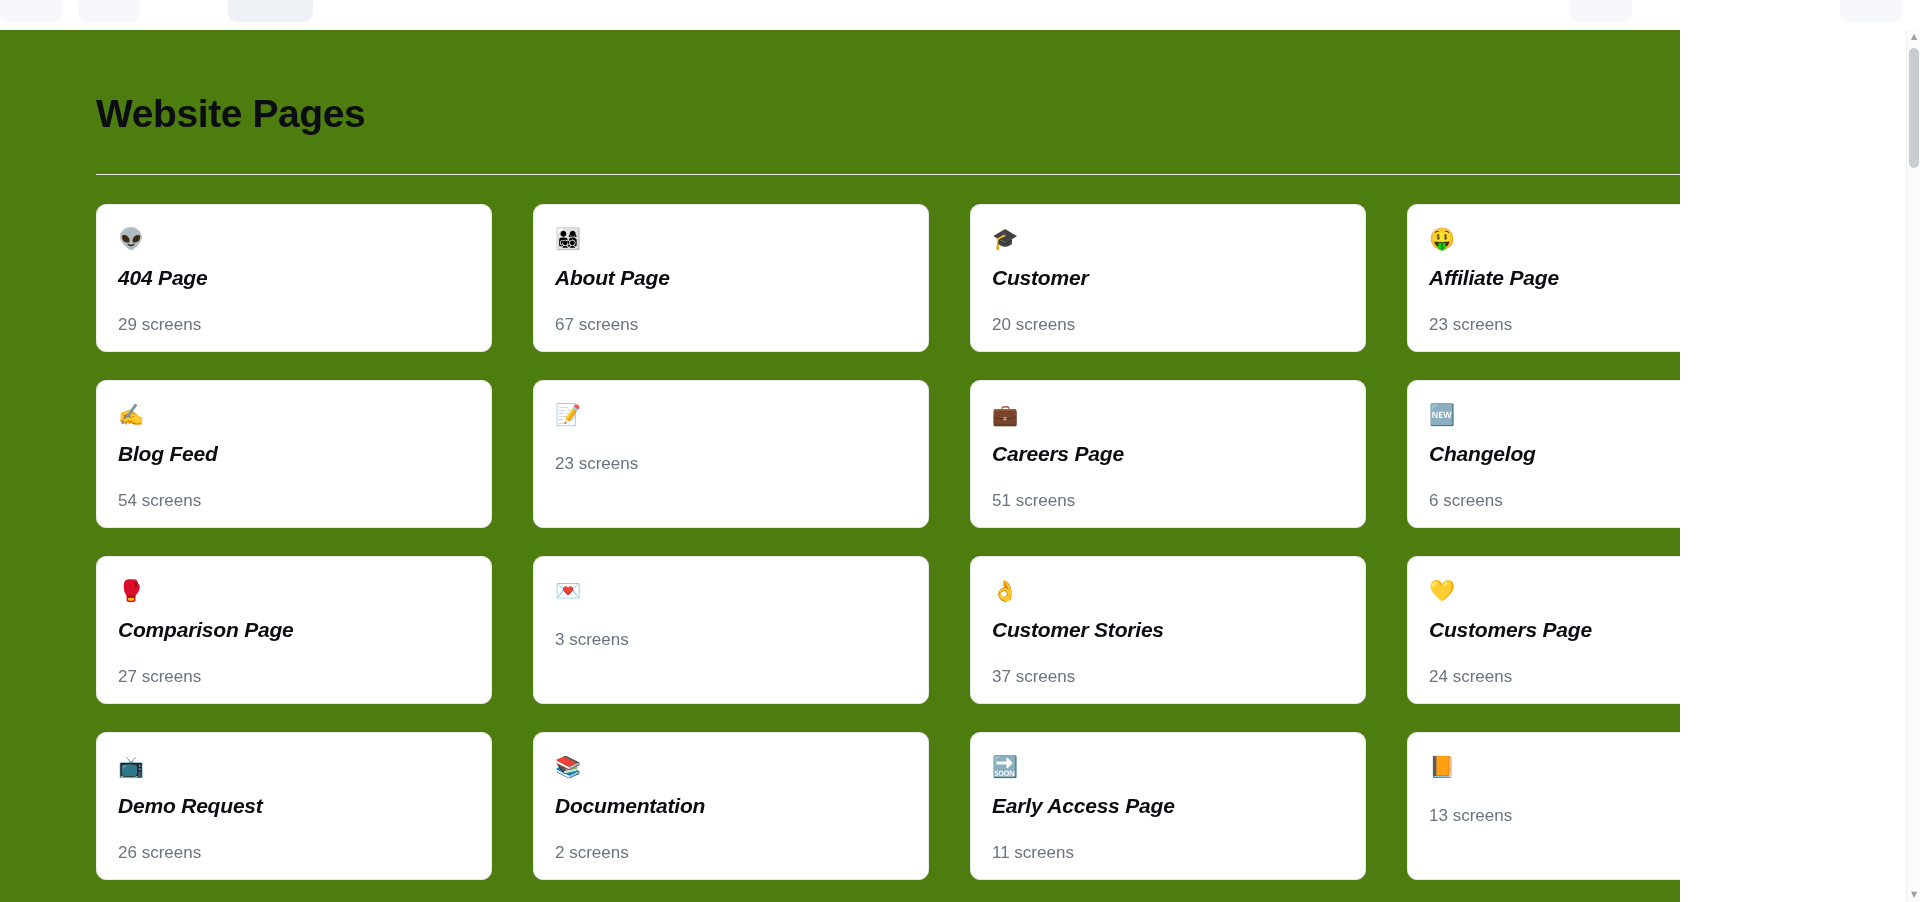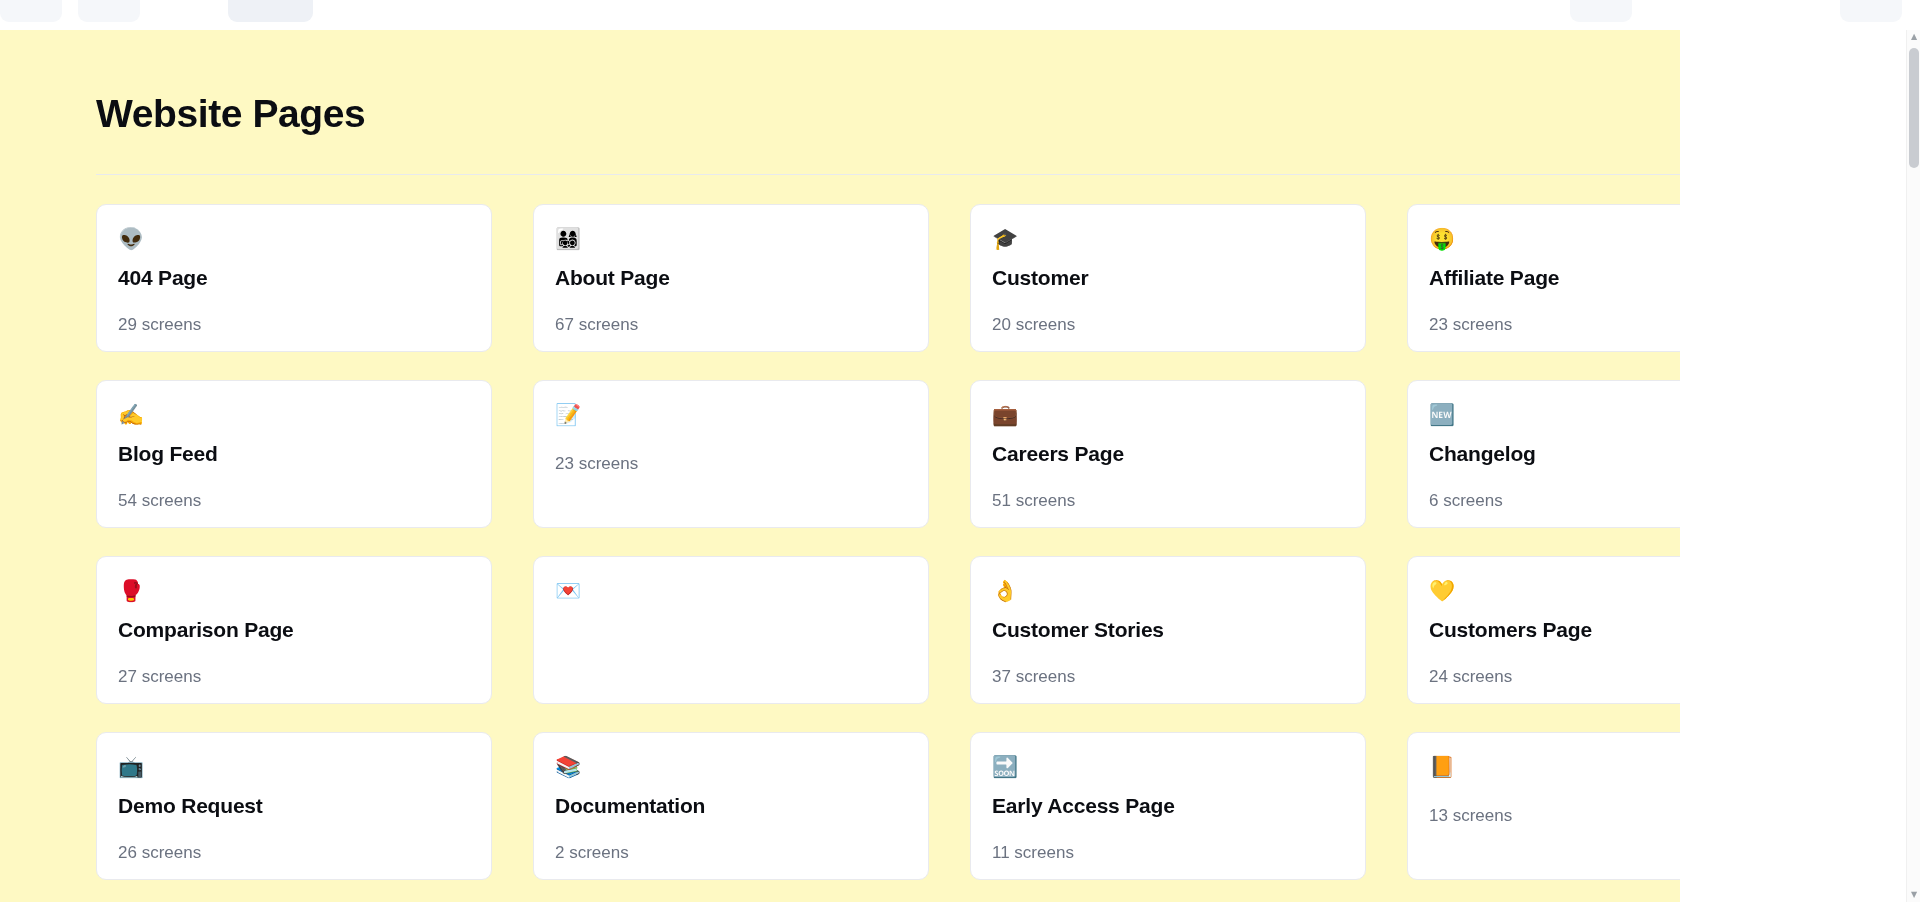--- a/index.html
+++ b/index.html
@@ -34,21 +34,21 @@
     border-radius: 9px;
   }
   .chrome-pill.shade { background: #eef1f6; }
 
   
   #viewport {
     position: absolute;
     top: 30px; left: 0;
     width: 1680px;
     height: 872px;
-    background: #fef9c3;
+    background: #4d7c0f;
     overflow: hidden;
   }
 
   #content {
     padding: 0 96px;
   }
 
   
   #page-title {
     font-size: 39px;
@@ -93,20 +93,21 @@
   }
 
   .card-title {
     margin-top: 12px;
     font-size: 21px;
     font-weight: 700;
     letter-spacing: -0.2px;
     color: #0b0d12;
     line-height: 1.2;
     white-space: nowrap;
+    font-style: italic;
   }
 
   .card-count {
     margin-top: 25px;
     font-size: 17px;
     font-weight: 400;
     color: #6b7280;
     line-height: 1.2;
   }
 
@@ -197,20 +198,21 @@
           <div class="card-title">Changelog</div>
           <div class="card-count">6 screens</div>
         </div>
         <div class="page-card">
           <span class="card-icon">🥊</span>
           <div class="card-title">Comparison Page</div>
           <div class="card-count">27 screens</div>
         </div>
         <div class="page-card">
           <span class="card-icon">💌</span>
+          <div class="card-count">3 screens</div>
         </div>
         <div class="page-card">
           <span class="card-icon">👌</span>
           <div class="card-title">Customer Stories</div>
           <div class="card-count">37 screens</div>
         </div>
         <div class="page-card">
           <span class="card-icon">💛</span>
           <div class="card-title">Customers Page</div>
           <div class="card-count">24 screens</div>

